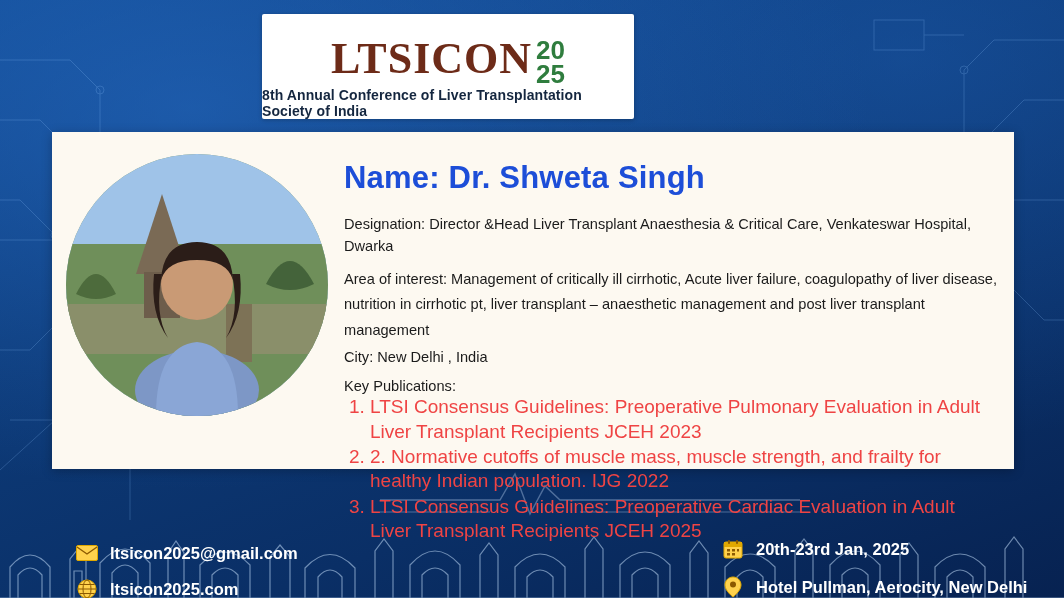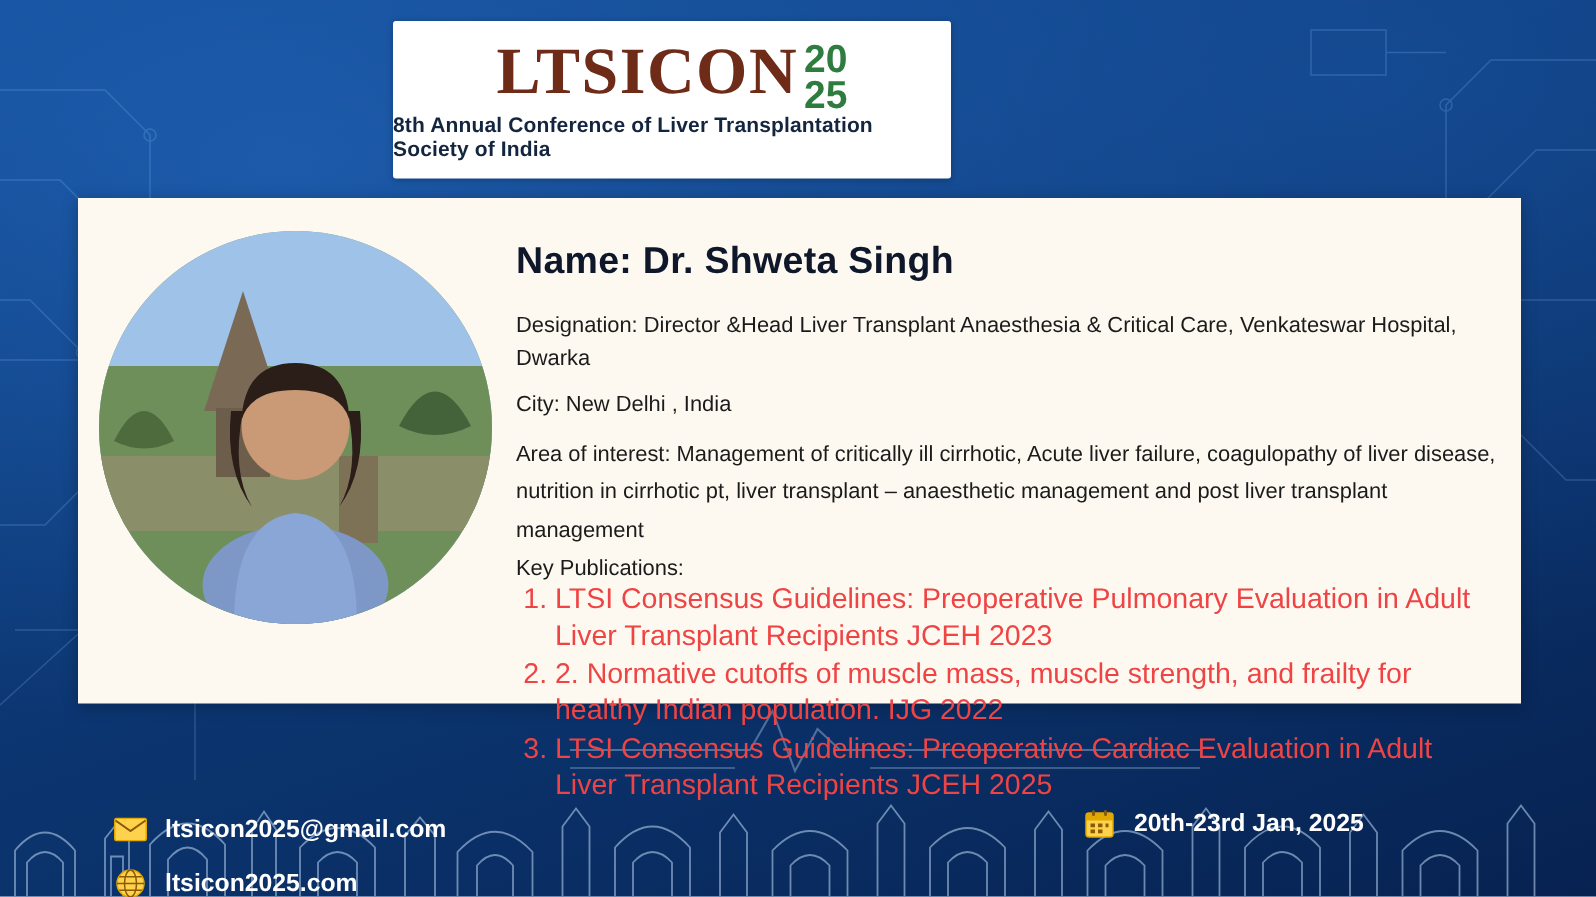--- a/index.html
+++ b/index.html
@@ -87,21 +87,21 @@
     color: #1f6f3f;
     margin-top: 5px;
     letter-spacing: 0.2px;
   }
   .logo-conf {
     width: 372px;
     height: 105px;
     display: flex;
     flex-direction: column;
     align-items: center;
-    justify-content: center;
+    justify-content: flex-end;
     position: relative;
   }
   .conf-title-wrap {
     display: flex;
     align-items: flex-start;
     justify-content: center;
     gap: 4px;
   }
   .conf-title {
     font-family: "Liberation Serif", serif;
@@ -150,23 +150,23 @@
   }
   .photo svg { display: block; }
 
   .info {
     position: absolute;
     left: 292px;
     top: 20px;
     right: 16px;
   }
   .name {
-    font-size: 25px;
-    font-weight: bold;
-    color: #0f172a;
+    font-size: 31px;
+    font-weight: bold;
+    color: #1d4ed8;
     margin: 8px 0 18px 0;
     letter-spacing: 0.2px;
   }
   .line {
     font-size: 14.6px;
     color: #1b1b1b;
     line-height: 1.5;
     margin-bottom: 9px;
   }
   .line-interest {
@@ -329,22 +329,22 @@
         <circle cx="131" cy="130" r="36" fill="#c99a75"></circle>
         <path d="M95 126 q2 -38 36 -38 q34 0 36 38 q-6 -20 -36 -20 q-30 0 -36 20 Z" fill="#2b1d18"></path>
         <path d="M96 120 q-8 40 6 64 q-18 -24 -14 -64 Z" fill="#2b1d18"></path>
         <path d="M166 120 q8 40 -6 64 q18 -24 14 -64 Z" fill="#2b1d18"></path>
       </svg>
     </div>
 
     <div class="info">
       <div class="name">Name: Dr. Shweta Singh</div>
       <div class="line">Designation:    Director &amp;Head Liver Transplant Anaesthesia &amp; Critical Care, Venkateswar Hospital, Dwarka</div>
+      <div class="line line-interest">Area of interest: Management of critically ill cirrhotic, Acute liver failure, coagulopathy of liver disease, nutrition in cirrhotic pt, liver transplant – anaesthetic management and post liver transplant management</div>
       <div class="line">City: New Delhi , India</div>
-      <div class="line line-interest">Area of interest: Management of critically ill cirrhotic, Acute liver failure, coagulopathy of liver disease, nutrition in cirrhotic pt, liver transplant – anaesthetic management and post liver transplant management</div>
       <div class="pub-head">Key Publications:</div>
       <ol class="pubs">
         <li>LTSI Consensus Guidelines: Preoperative Pulmonary Evaluation in Adult Liver Transplant Recipients JCEH 2023</li>
         <li>2. Normative cutoffs of muscle mass, muscle strength, and frailty for healthy Indian population. IJG 2022</li>
         <li>LTSI Consensus Guidelines: Preoperative Cardiac Evaluation in Adult Liver Transplant Recipients JCEH 2025</li>
       </ol>
     </div>
 
   </div>
 
@@ -384,17 +384,26 @@
               <rect x="4" y="10" width="3" height="2.5"></rect>
               <rect x="9" y="10" width="3" height="2.5"></rect>
               <rect x="14" y="10" width="2" height="2.5"></rect>
               <rect x="4" y="14" width="3" height="2.5"></rect>
               <rect x="9" y="14" width="3" height="2.5"></rect>
             </g>
           </svg>
         </span>
         <span>20th-23rd Jan, 2025</span>
       </div>
+      <div class="foot-row right">
+        <span class="ficon">
+          <svg width="18" height="22" viewBox="0 0 18 22">
+            <path d="M9 1 C4.6 1 1 4.6 1 9 C1 15 9 21 9 21 C9 21 17 15 17 9 C17 4.6 13.4 1 9 1 Z" fill="#ffd24d" stroke="#e0a800"></path>
+            <circle cx="9" cy="8.6" r="3" fill="#8c5a00"></circle>
+          </svg>
+        </span>
+        <span>Hotel Pullman, Aerocity, New Delhi</span>
+      </div>
     </div>
 
   </div>
 
 </div>
 
 </body></html>

